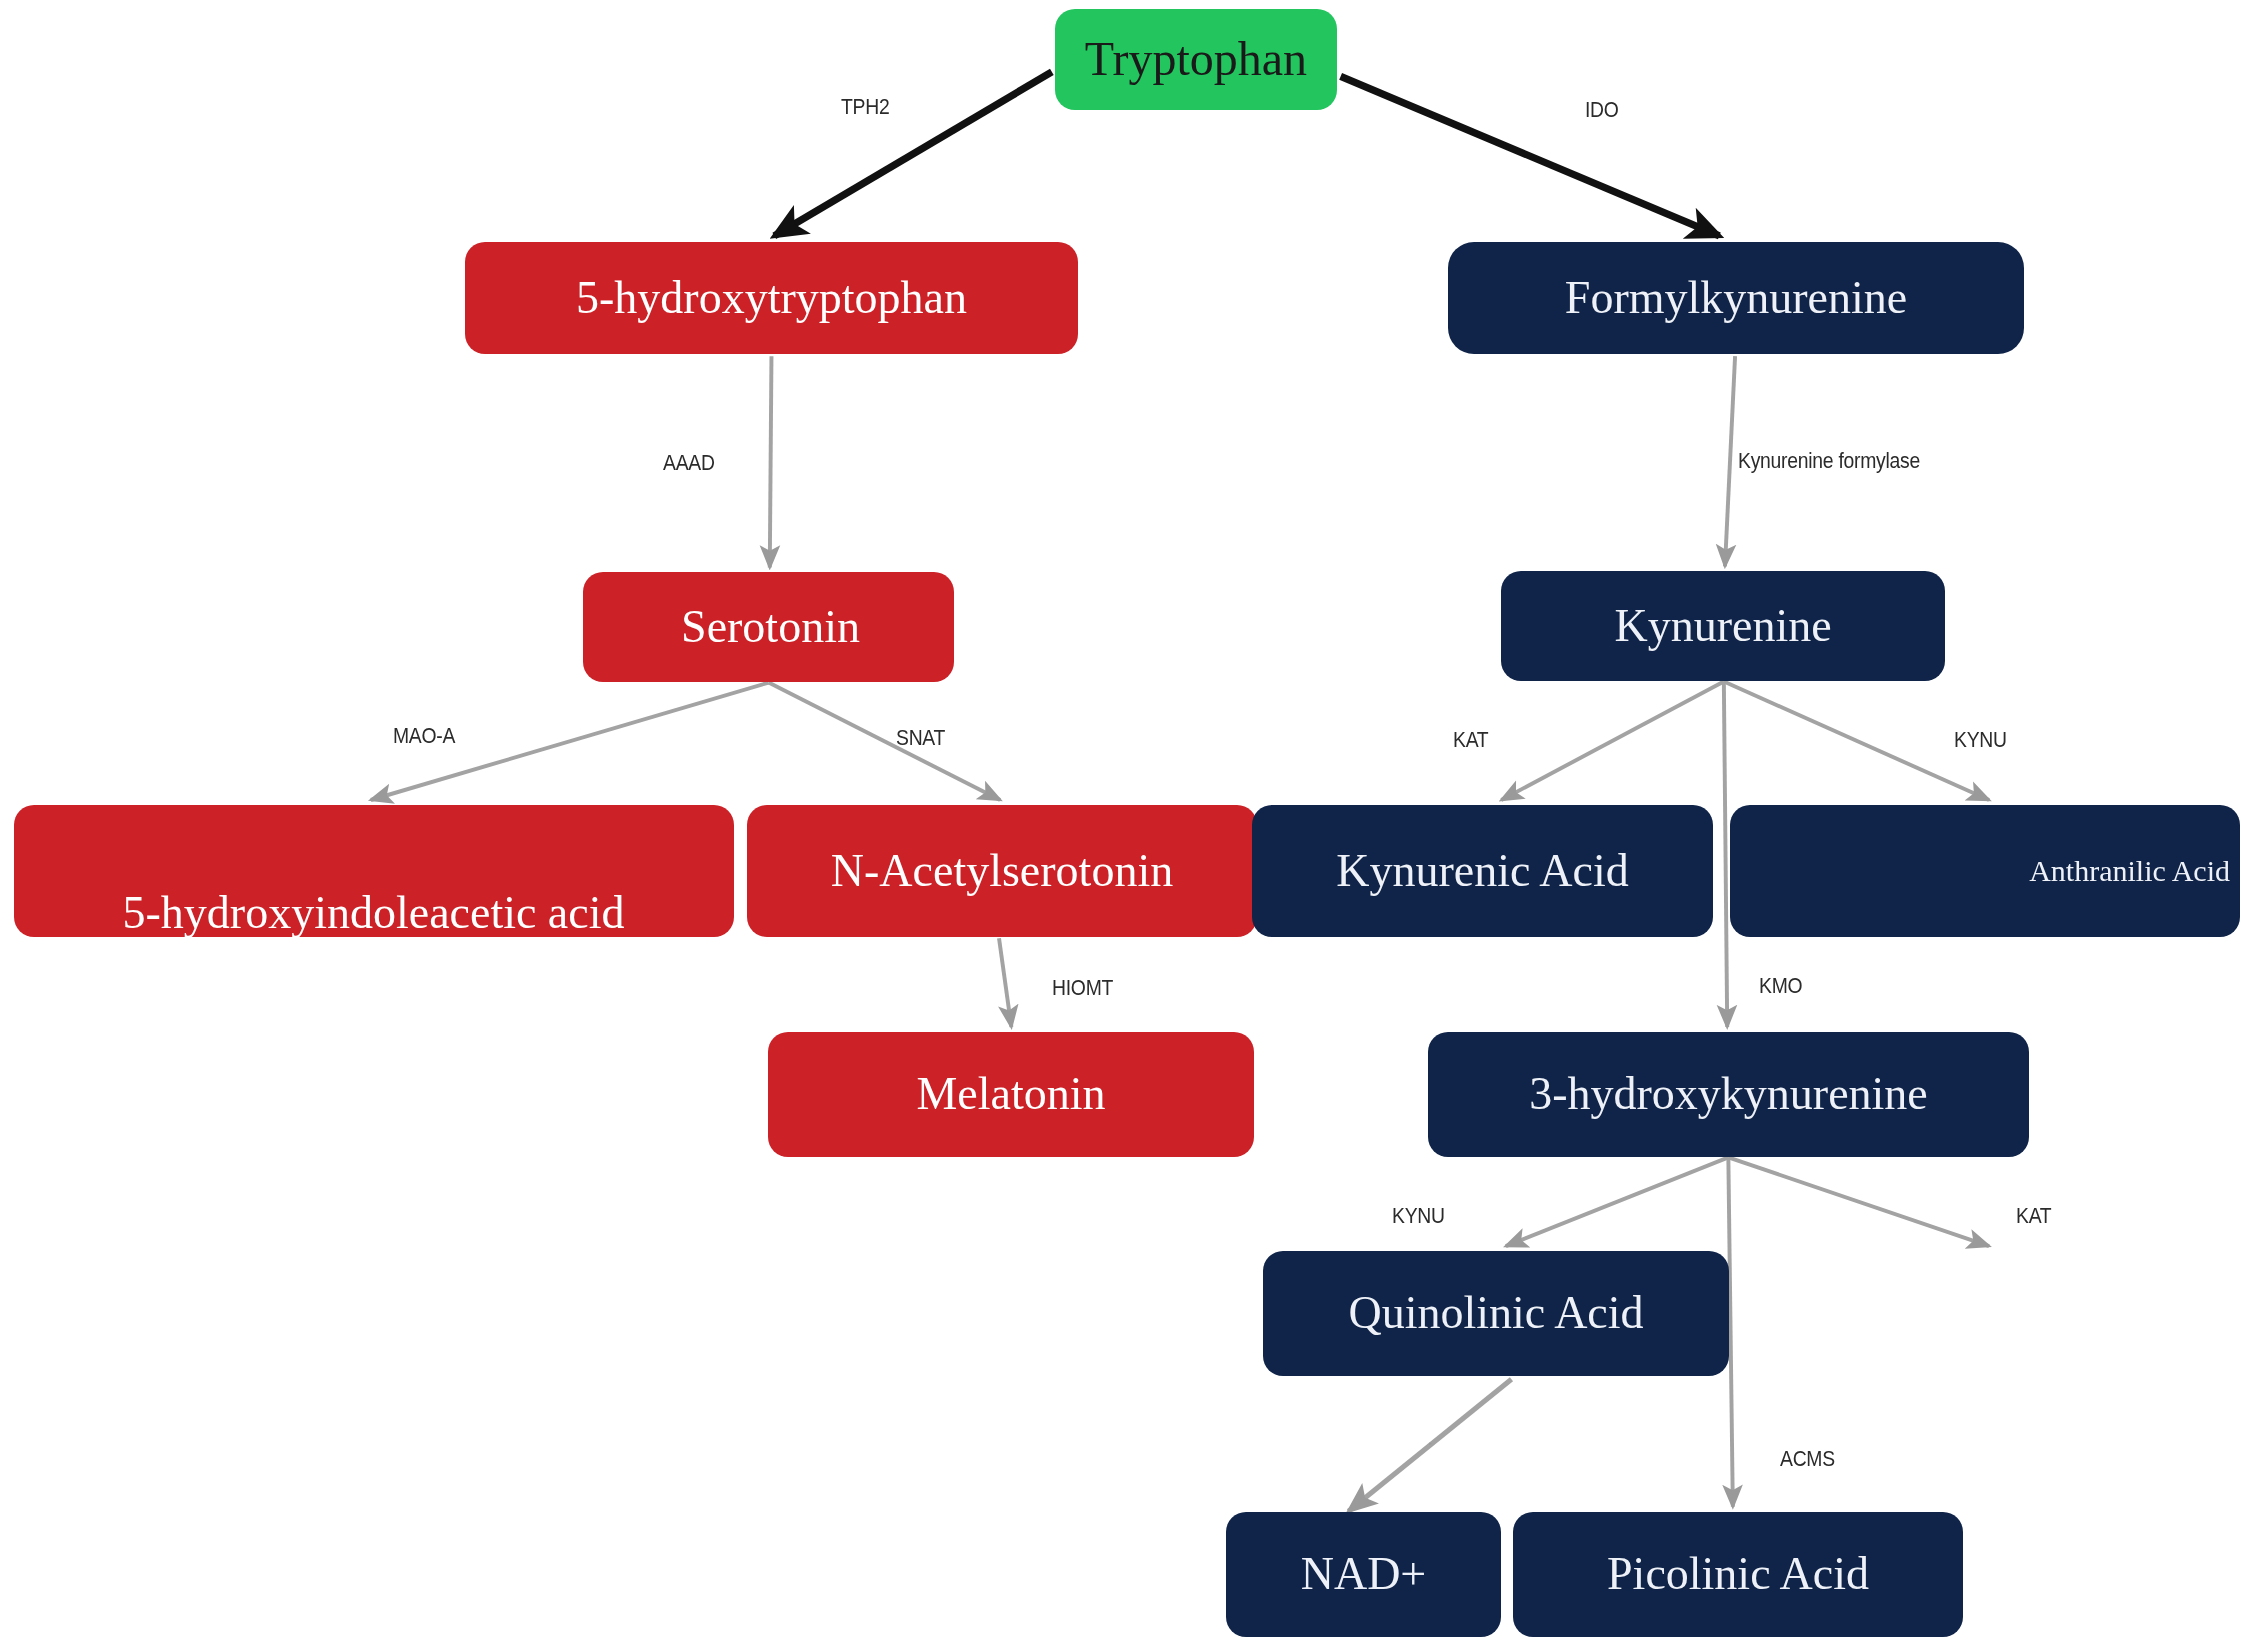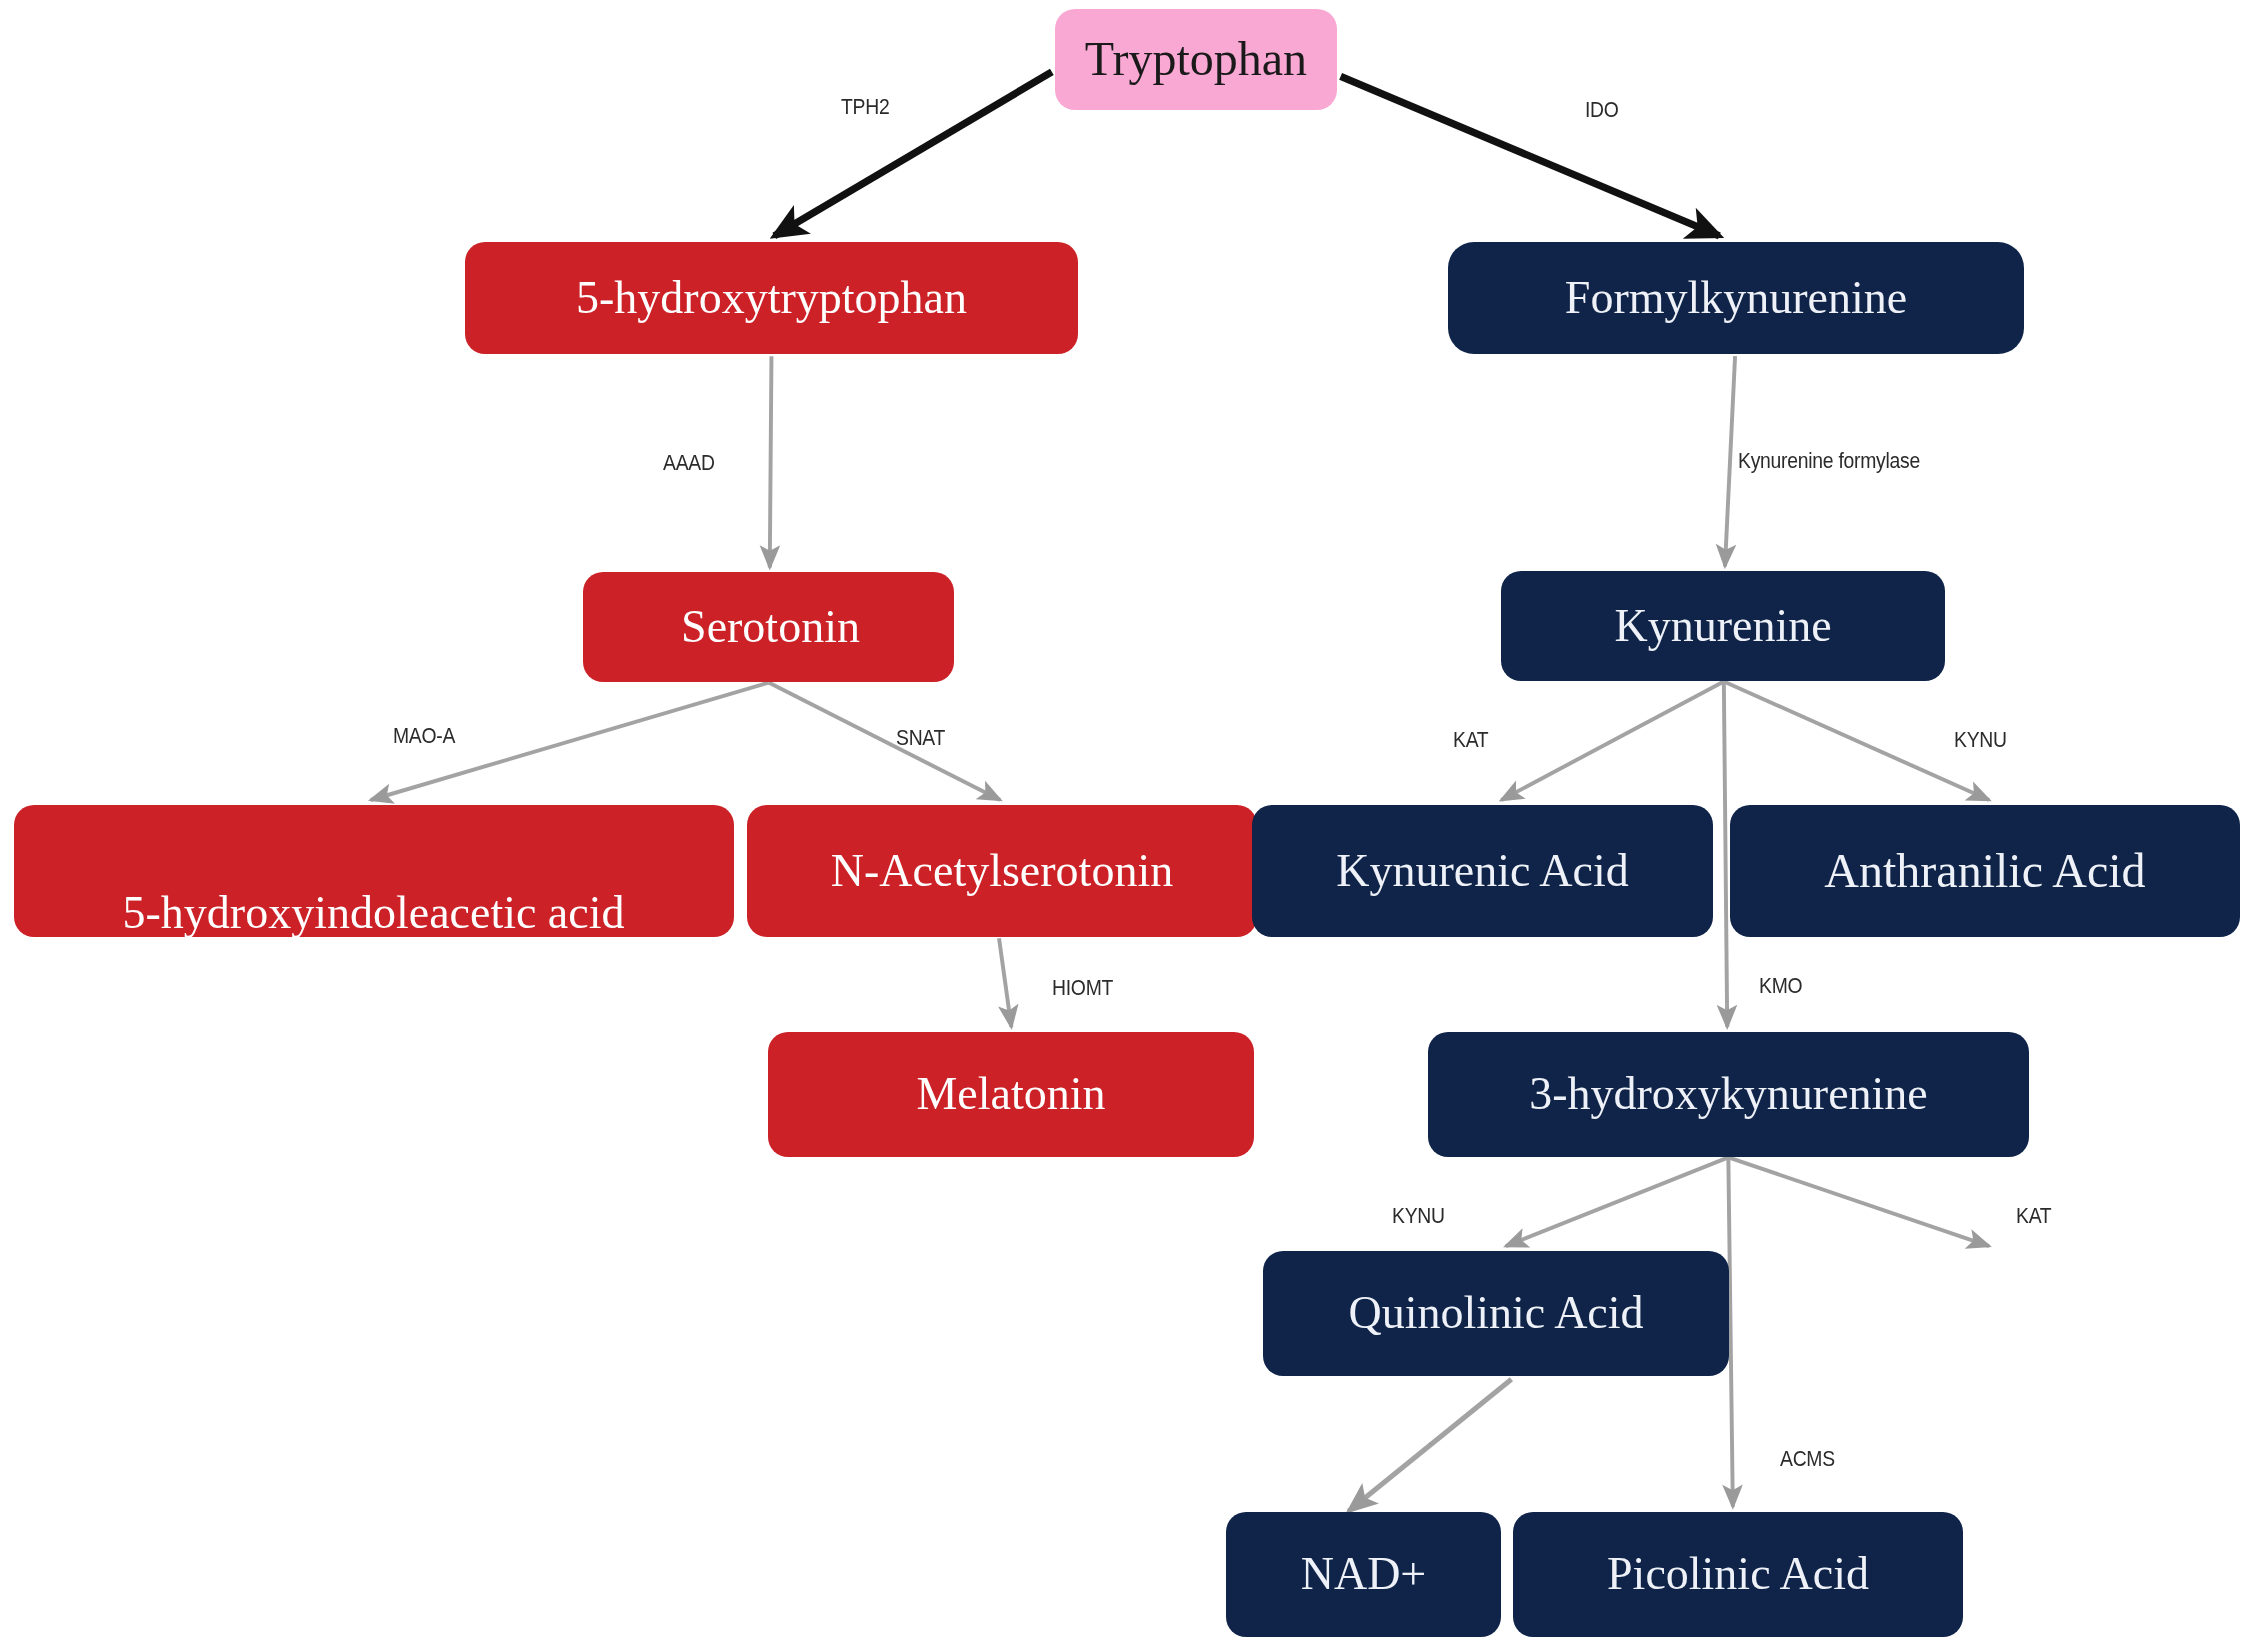--- a/index.html
+++ b/index.html
@@ -30,21 +30,21 @@
     justify-content: center;
     border-radius: 20px;
     text-align: center;
     font-family: "Liberation Serif", "DejaVu Serif", serif;
     line-height: 1.05;
     padding: 0 10px;
     white-space: nowrap;
   }
   .node.red   { background: #CC2127; color: #ffffff; }
   .node.navy  { background: #0F2448; color: #eef1f7; }
-  .node.cream { background: #f9a8d4; color: #1a1a1a; }
+  .node.cream { background: #22c55e; color: #1a1a1a; }
 
   .edge-label {
     position: absolute;
     font-family: "Liberation Sans", "DejaVu Sans", sans-serif;
     font-size: 22.5px;
     color: #2b2b2b;
     white-space: nowrap;
     letter-spacing: -0.3px;
     transform: scaleX(0.86);
     transform-origin: left center;
@@ -129,21 +129,21 @@
   </div>
 
   <div class="node red" style="left:747px; top:805px; width:510px; height:132px; font-size:46px;">
     <span>N-Acetylserotonin</span>
   </div>
 
   <div class="node navy" style="left:1252px; top:805px; width:461px; height:132px; font-size:46px;">
     <span>Kynurenic Acid</span>
   </div>
 
-  <div class="node navy" style="left:1730px; top:805px; width:510px; height:132px; font-size:48px;">
+  <div class="node navy" style="left:1730px; top:805px; width:510px; height:132px; font-size:30px;justify-content:flex-end;">
     <span>Anthranilic Acid</span>
   </div>
 
   <div class="node red" style="left:768px; top:1032px; width:486px; height:125px; font-size:46px;">
     <span>Melatonin</span>
   </div>
 
   <div class="node navy" style="left:1428px; top:1032px; width:601px; height:125px; font-size:46px;">
     <span>3-hydroxykynurenine</span>
   </div>

